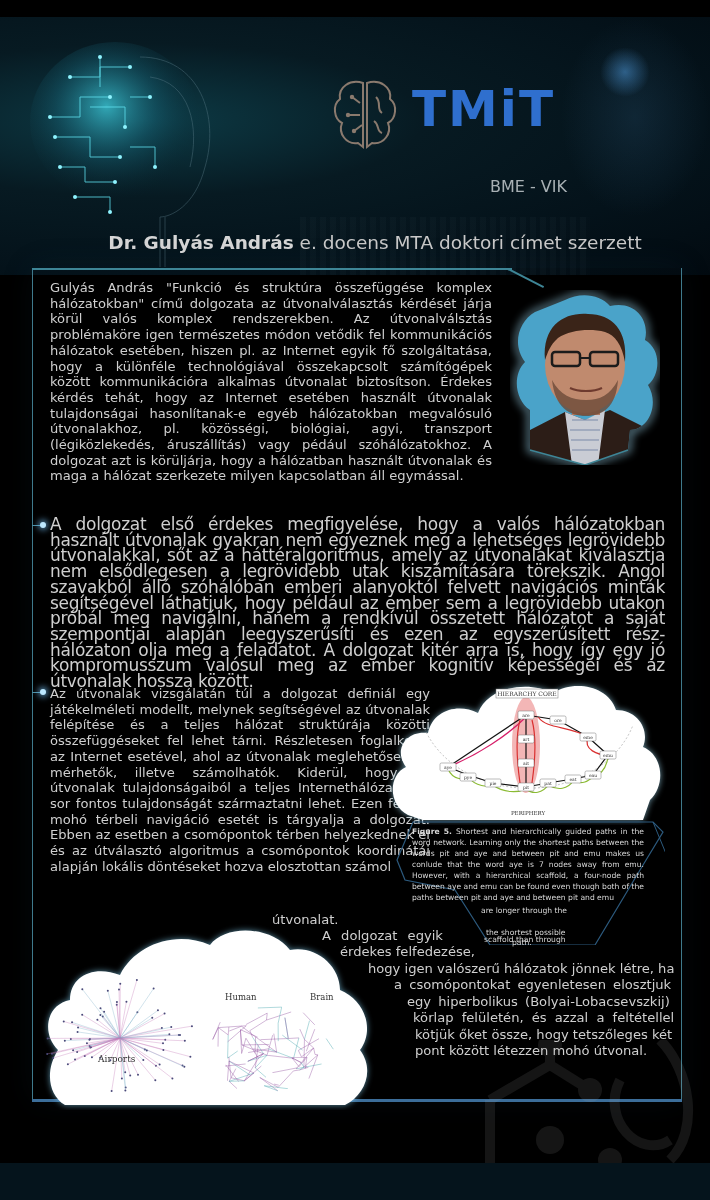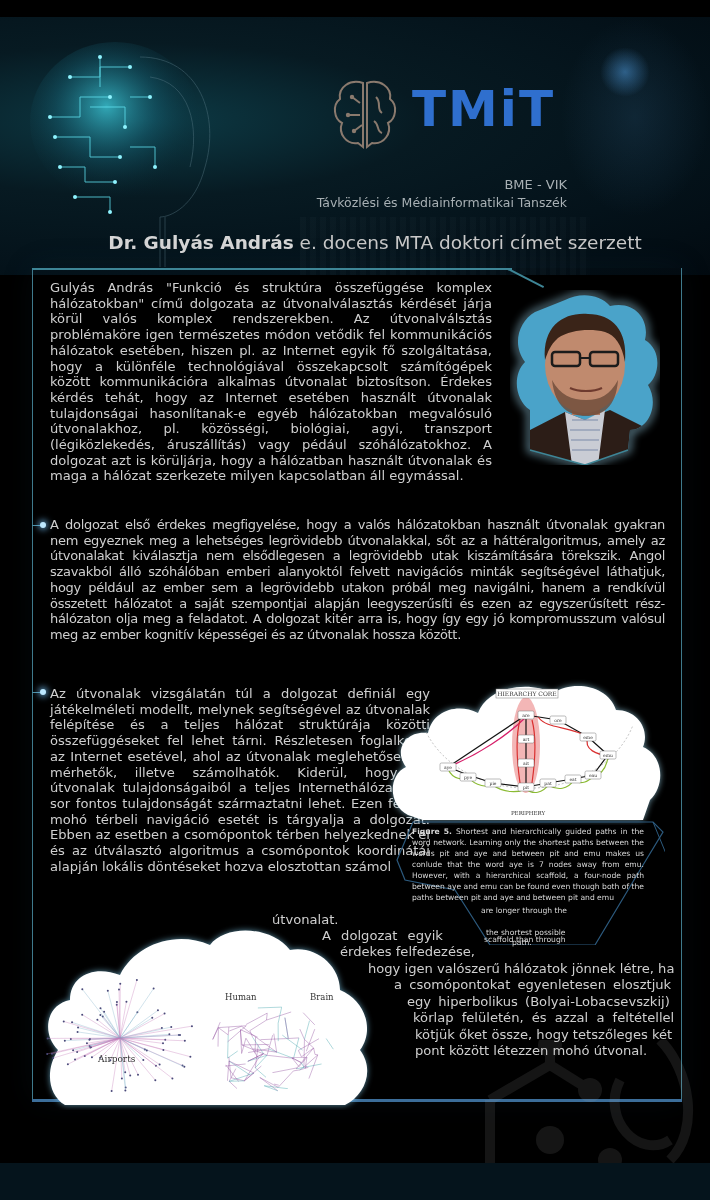--- a/index.html
+++ b/index.html
@@ -24,21 +24,21 @@
   .orb { position: absolute; border-radius: 50%; }
   .orb1 { left: 600px; top: 30px; width: 50px; height: 50px; background: radial-gradient(circle, rgba(70,140,200,0.6), rgba(10,30,50,0) 70%); }
   .orb2 { left: 560px; top: 0px; width: 150px; height: 200px; background: radial-gradient(ellipse, rgba(40,80,110,0.3), rgba(0,0,0,0) 70%); }
 
   .logo-brain { position: absolute; left: 330px; top: 58px; width: 70px; height: 80px; }
   .logo-text {
     position: absolute; left: 412px; top: 62px; font-family: "DejaVu Sans", sans-serif;
     font-weight: bold; font-size: 50px; color: #2f6fce; letter-spacing: 2px; line-height: 60px;
   }
   .logo-sub1 {
-    position: absolute; right: 143px; top: 160px; font-size: 13px; color: #a8b0b4; text-align: right;
+    position: absolute; right: 143px; top: 160px; font-size: 16px; color: #a8b0b4; text-align: right;
     font-family: "DejaVu Sans", sans-serif;
   }
   .logo-sub2 {
     position: absolute; right: 143px; top: 178px; font-size: 12.5px; color: #a8b0b4; text-align: right;
     font-family: "DejaVu Sans", sans-serif;
   }
 
   
   .headline {
     position: absolute; left: 0; top: 232px; width: 710px; text-align: center;
@@ -63,21 +63,21 @@
   }
   .frame-bottom {
     position: absolute; left: 32px; top: 1099px; width: 650px; height: 3px; background: #3c6e9a;
   }
 
   .p {
     position: absolute; font-size: 13.1px; line-height: 15.7px; color: #cfcfcf; text-align: justify;
     font-family: "DejaVu Sans", sans-serif;
   }
   .p1 { left: 50px; top: 280px; width: 442px; }
-  .p2 { left: 50px; top: 517px; width: 615px; font-family: "DejaVu Sans", sans-serif; font-size: 13px; letter-spacing: -0.3px; }
+  .p2 { left: 50px; top: 517px; width: 615px; font-family: "DejaVu Sans", sans-serif; font-size: 17px; letter-spacing: -0.3px; }
   .p3 { left: 50px; top: 686px; width: 380px; }
   .p3-tail { position: absolute; font-size: 13.1px; line-height: 15.7px; color: #cfcfcf; font-family: "DejaVu Sans", sans-serif; white-space: nowrap; }
 
   .bullet {
     position: absolute; width: 6px; height: 6px; border-radius: 50%; background: #bde8ff;
     box-shadow: 0 0 6px 2px rgba(120,200,255,0.7);
   }
   .bullet-line { position: absolute; height: 1px; background: #4b8ea3; width: 10px; }
 
   
@@ -161,21 +161,20 @@
       <path d="M46 22 C52 28 46 34 52 38 M44 46 C50 50 46 56 52 58"></path>
     </g>
     <g fill="#8a7a6e">
       <circle cx="22" cy="22" r="2.2"></circle>
         <circle cx="18" cy="40" r="2.2"></circle>
         <circle cx="24" cy="56" r="2.2"></circle>
     </g>
   </svg>
   <div class="logo-text">TMiT</div>
   <div class="logo-sub1">BME - VIK</div>
-  <div class="logo-sub2">Távközlési és Médiainformatikai Tanszék</div>
 </div>
 
 <div class="headline">
   <b>Dr. Gulyás András</b><span> e. docens MTA doktori címet szerzett</span>
 </div>
 
 <div class="frame"></div>
 <div class="frame-top-left"></div>
 <div class="frame-diag"></div>
 <div class="frame-bottom"></div>

